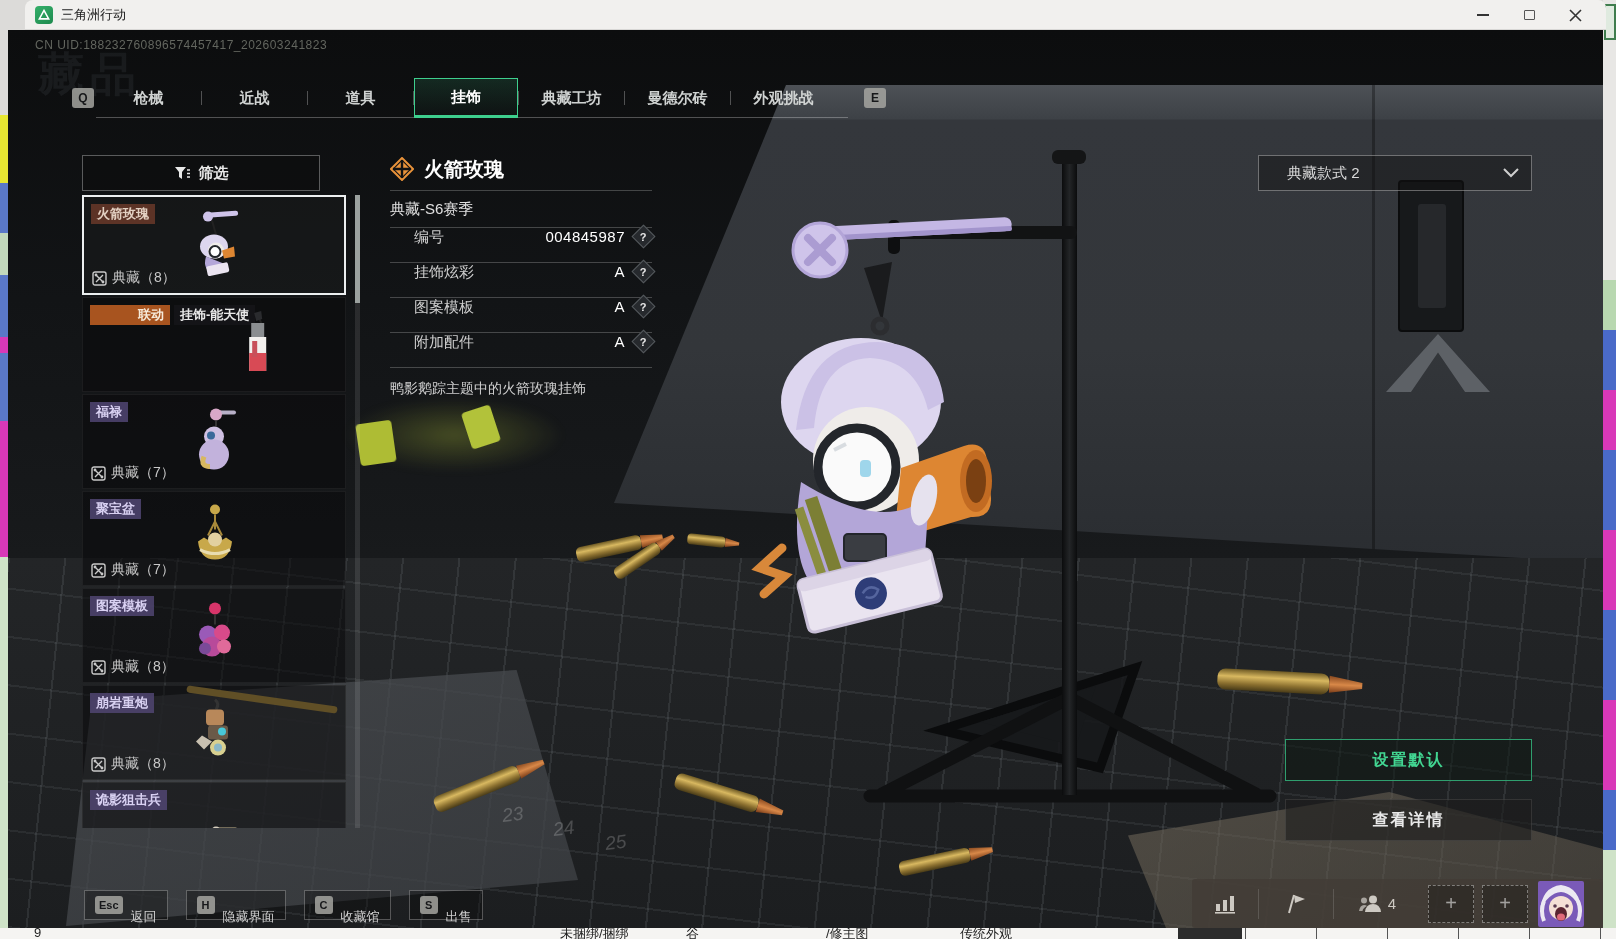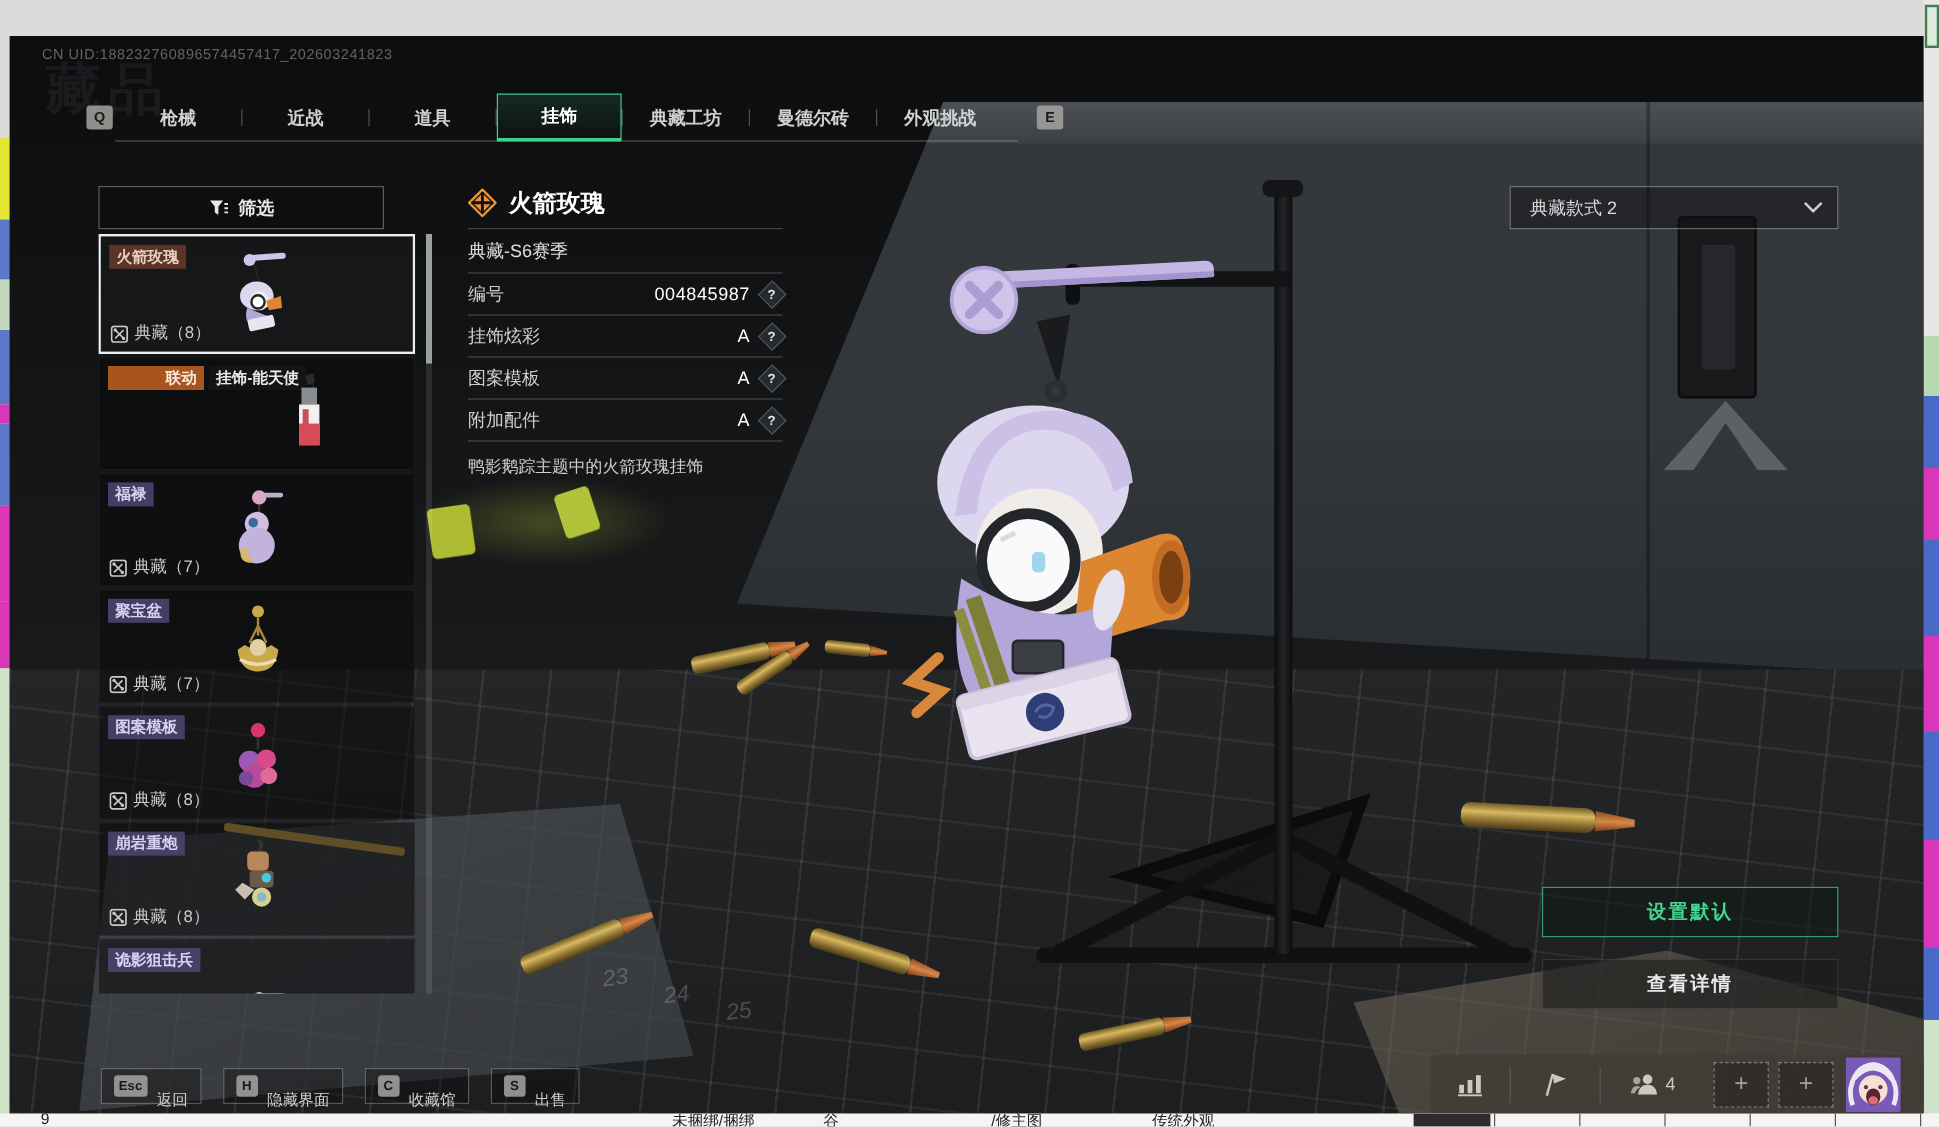--- a/index.html
+++ b/index.html
@@ -87,32 +87,32 @@
   .count { position:absolute; left:8px; bottom:6px; display:flex; align-items:center; gap:5px; color:#c9c9c9; font-size:14px; }
   .thumb { position:absolute; left:50%; top:50%; transform:translate(-50%,-52%); }
   #list-scroll { position:absolute; left:347px; top:165px; width:5px; height:633px; background:rgba(255,255,255,.10); z-index:7; }
   #list-thumb { position:absolute; left:0; top:0; width:5px; height:108px; background:#9ba19f; }
 
   
   #detail { position:absolute; left:382px; top:118px; width:262px; z-index:7; color:#e6e6e6; }
   .d-title { display:flex; align-items:center; gap:10px; height:42px; font-size:20px; font-weight:bold; color:#fff; }
   .d-div { height:1px; background:rgba(255,255,255,.22); }
   .d-season { height:36px; display:flex; align-items:center; font-size:15px; color:#e0e0e0; }
-  .d-row { height:34px; display:flex; align-items:center; font-size:15px; }
+  .d-row { height:34px; display:flex; align-items:flex-start; font-size:15px;margin-left:24px; }
   .d-label { color:#cfcfcf; }
   .d-val { margin-left:auto; color:#fff; letter-spacing:.5px; }
   .help { width:17px; height:17px; margin-left:10px; transform:rotate(45deg); background:#26292d;
     border:1px solid #54585c; display:flex; align-items:center; justify-content:center; flex:0 0 17px; }
   .help > span { transform:rotate(-45deg); font-size:11px; font-weight:bold; color:#e8e8e8; }
   .d-desc { margin-top:12px; font-size:14px; color:#cfcfcf; }
 
   
   #style-dd { position:absolute; left:1250px; top:125px; width:274px; height:36px; z-index:7;
     border:1px solid rgba(255,255,255,.35); background:rgba(18,18,18,.45); display:flex; align-items:center;
-    padding:0 12px 0 16px; color:#dadada; font-size:15px; }
+    padding:0 12px 0 28px; color:#dadada; font-size:15px; }
   #style-dd svg { margin-left:auto; }
   .act-btn { position:absolute; left:1277px; width:247px; height:42px; z-index:7; display:flex; align-items:center;
     justify-content:center; font-size:16px; font-weight:bold; letter-spacing:2px; }
   #btn-default { top:709px; color:#42d692; border:1px solid #2f9e6e; background:rgba(14,26,20,.55); }
   #btn-details { top:769px; color:#e8e8e8; border:1px solid rgba(255,255,255,.10); background:rgba(28,28,28,.6); }
 
   
   #hotkeys { position:absolute; left:76px; top:860px; display:flex; gap:18px; z-index:7; }
   .hk { height:30px; padding:0 10px; display:flex; align-items:center; gap:8px;
     border:1px solid rgba(255,255,255,.28); background:rgba(10,10,10,.35); }
@@ -158,20 +158,41 @@
     <div class="seg" style="top:390px;height:60px;background:#d838b8;"></div>
     <div class="seg" style="top:450px;height:80px;background:#4a6ac8;"></div>
     <div class="seg" style="top:530px;height:80px;background:#d838b8;"></div>
     <div class="seg" style="top:610px;height:90px;background:#4a6ac8;"></div>
     <div class="seg" style="top:700px;height:90px;background:#d838b8;"></div>
     <div class="seg" style="top:790px;height:60px;background:#4a6ac8;"></div>
     <div class="seg" style="top:850px;height:78px;background:#cfe3c8;"></div>
   </div>
   <div class="frag-green"></div>
 
+  <div id="titlebar">
+    <div class="app-logo">
+      <svg width="14" height="14" viewBox="0 0 18 18">
+          <polygon points="9,3 15,14 3,14" fill="none" stroke="#fff" stroke-width="2"></polygon>
+        </svg>
+    </div>
+    <span class="app-title">三角洲行动</span>
+    <div class="win-controls">
+      <div class="win-btn">
+          <span class="glyph-min"></span>
+        </div>
+      <div class="win-btn">
+          <span class="glyph-max"></span>
+        </div>
+      <div class="win-btn">
+        <svg width="13" height="13" viewBox="0 0 13 13">
+            <path d="M1,1 L12,12 M12,1 L1,12" stroke="#333" stroke-width="1.6"></path>
+          </svg>
+      </div>
+    </div>
+  </div>
 
   <div id="game">
 
     <div class="crate"></div>
     <div class="latch"></div>
     <div class="chevron"></div>
     <div class="mat"></div>
     <div class="glow"></div>
     <div class="bottle-label" style="left:350px;top:392px;width:36px;height:42px;background:#aebc34;transform:rotate(-8deg);"></div>
     <div class="bottle-label" style="left:458px;top:378px;width:30px;height:38px;background:#b2c23a;transform:rotate(-18deg);"></div>

